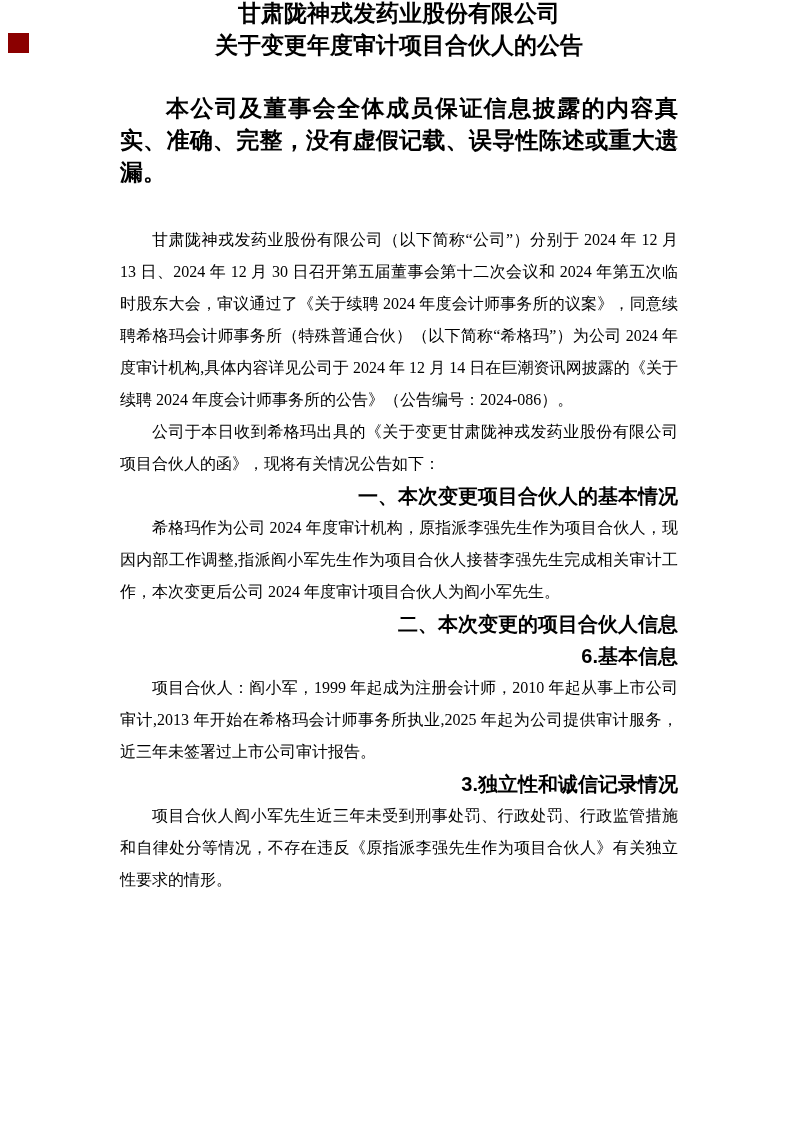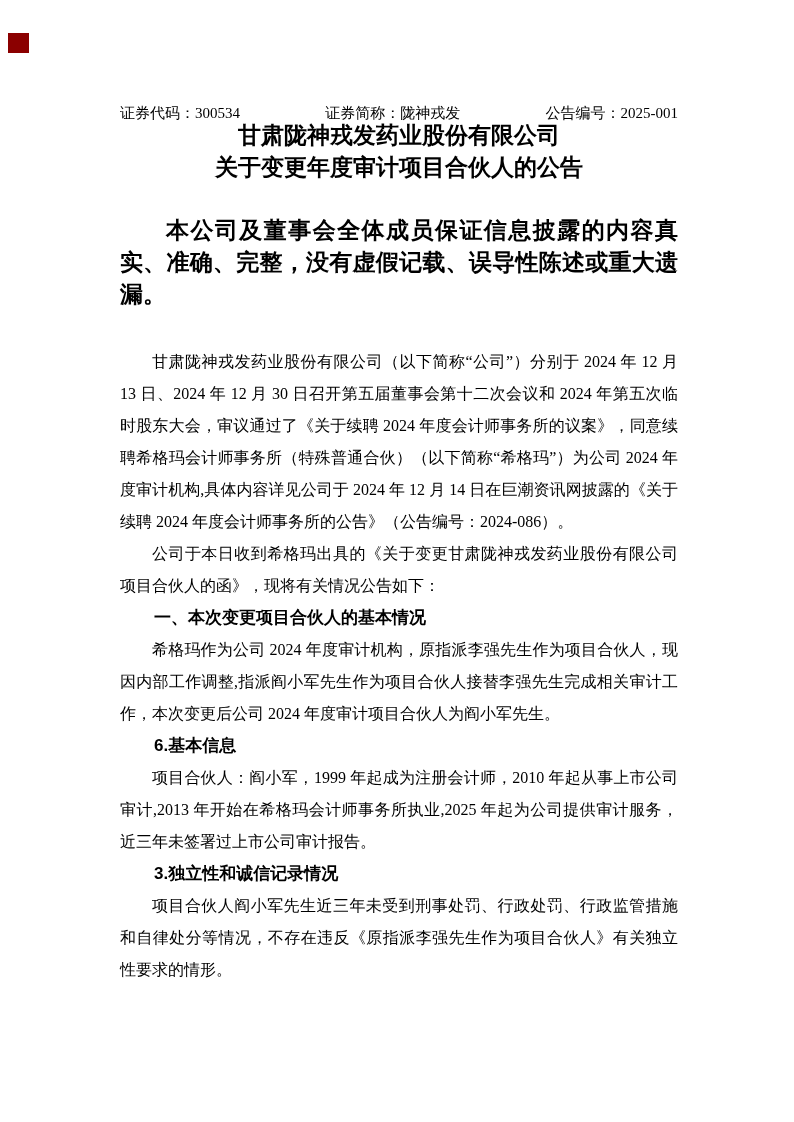--- a/index.html
+++ b/index.html
@@ -31,41 +31,37 @@
     margin-top: 34px;
     font-family: "Liberation Sans", "DejaVu Sans", sans-serif;
     font-weight: bold;
     font-size: 23px; line-height: 32px;
     text-align: justify; text-indent: 2em;
   }
   .blocks { margin-top: 36px; font-size: 16px; line-height: 32px; }
   .para { text-align: justify; text-indent: 2em; }
   .h-num, .h-sub {
     font-family: "Liberation Sans", "DejaVu Sans", sans-serif;
-    font-weight: bold; text-indent: 2em; font-size: 17px;
+    font-weight: bold; text-indent: 2em; font-size: 20px; text-align: right;
   }
 </style>
 </head>
 <body>
 
 <div>
   <div class="corner-stamp" style="background: rgb(139, 0, 0);"></div>
   <div class="doc">
-    <div class="header-row">
-      <span>证券代码：300534</span>
-      <span>证券简称：陇神戎发</span>
-      <span>公告编号：2025-001</span>
-    </div>
     <div class="title-line title-1">甘肃陇神戎发药业股份有限公司</div>
     <div class="title-line title-2">关于变更年度审计项目合伙人的公告</div>
     <div class="declaration">本公司及董事会全体成员保证信息披露的内容真实、准确、完整，没有虚假记载、误导性陈述或重大遗漏。</div>
     <div class="blocks">
         <div class="para">甘肃陇神戎发药业股份有限公司（以下简称“公司”）分别于 2024 年 12 月 13 日、2024 年 12 月 30 日召开第五届董事会第十二次会议和 2024 年第五次临时股东大会，审议通过了《关于续聘 2024 年度会计师事务所的议案》，同意续聘希格玛会计师事务所（特殊普通合伙）（以下简称“希格玛”）为公司 2024 年度审计机构,具体内容详见公司于 2024 年 12 月 14 日在巨潮资讯网披露的《关于续聘 2024 年度会计师事务所的公告》（公告编号：2024-086）。</div>
         <div class="para">公司于本日收到希格玛出具的《关于变更甘肃陇神戎发药业股份有限公司项目合伙人的函》，现将有关情况公告如下：</div>
         <div class="h-num">一、本次变更项目合伙人的基本情况</div>
         <div class="para">希格玛作为公司 2024 年度审计机构，原指派李强先生作为项目合伙人，现因内部工作调整,指派阎小军先生作为项目合伙人接替李强先生完成相关审计工作，本次变更后公司 2024 年度审计项目合伙人为阎小军先生。</div>
+        <div class="h-num">二、本次变更的项目合伙人信息</div>
         <div class="h-sub">6.基本信息</div>
         <div class="para">项目合伙人：阎小军，1999 年起成为注册会计师，2010 年起从事上市公司审计,2013 年开始在希格玛会计师事务所执业,2025 年起为公司提供审计服务，近三年未签署过上市公司审计报告。</div>
         <div class="h-sub">3.独立性和诚信记录情况</div>
         <div class="para">项目合伙人阎小军先生近三年未受到刑事处罚、行政处罚、行政监管措施和自律处分等情况，不存在违反《原指派李强先生作为项目合伙人》有关独立性要求的情形。</div>
       </div>
   </div>
 </div>
 
 </body></html>

